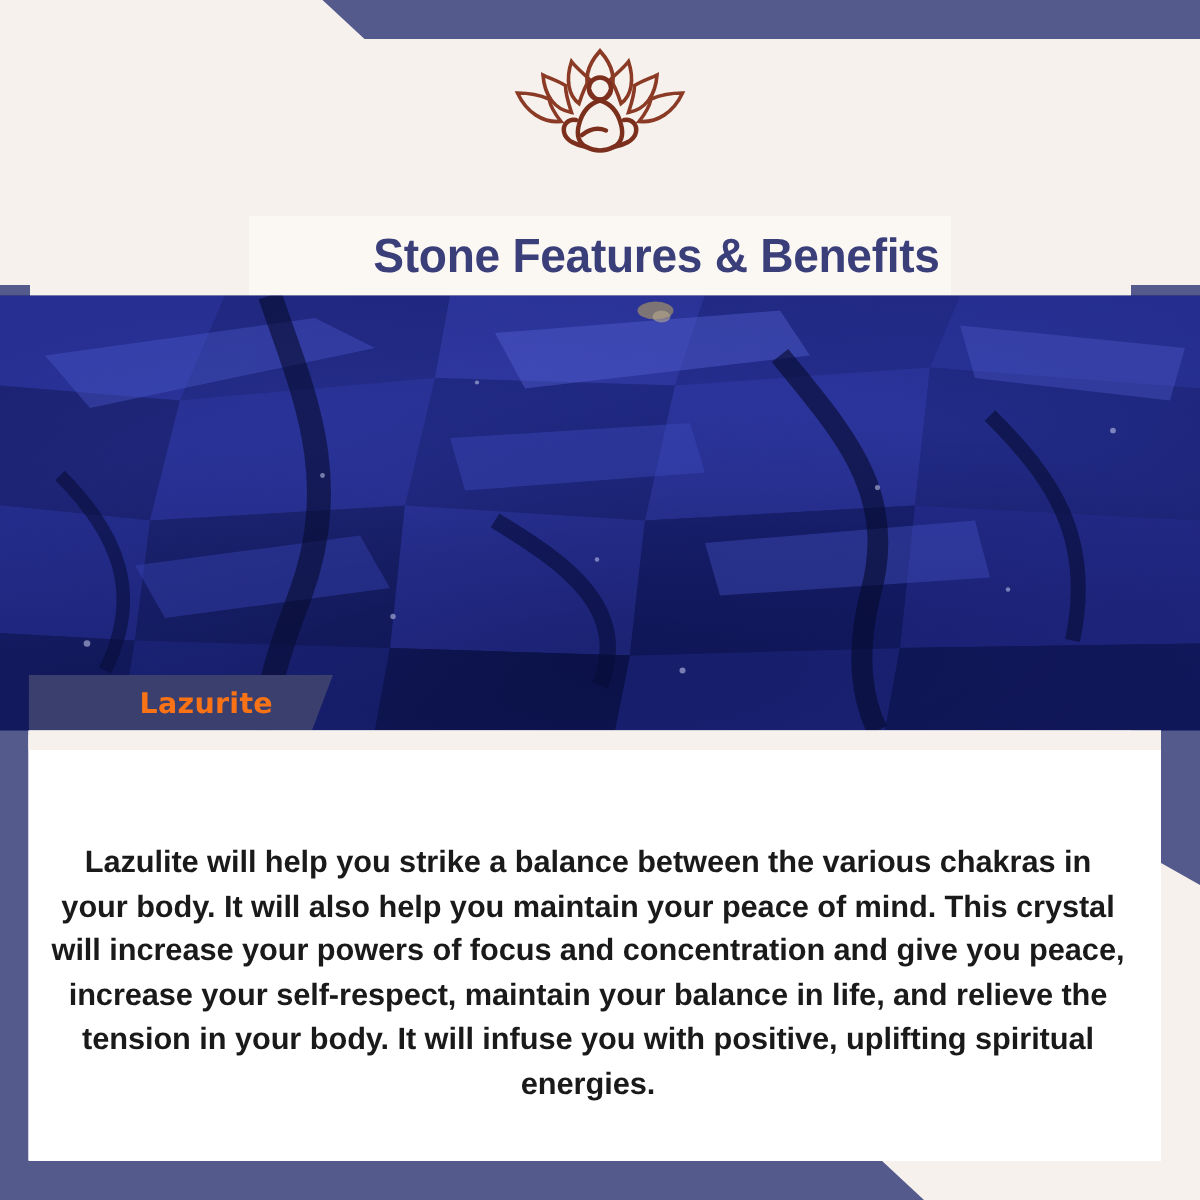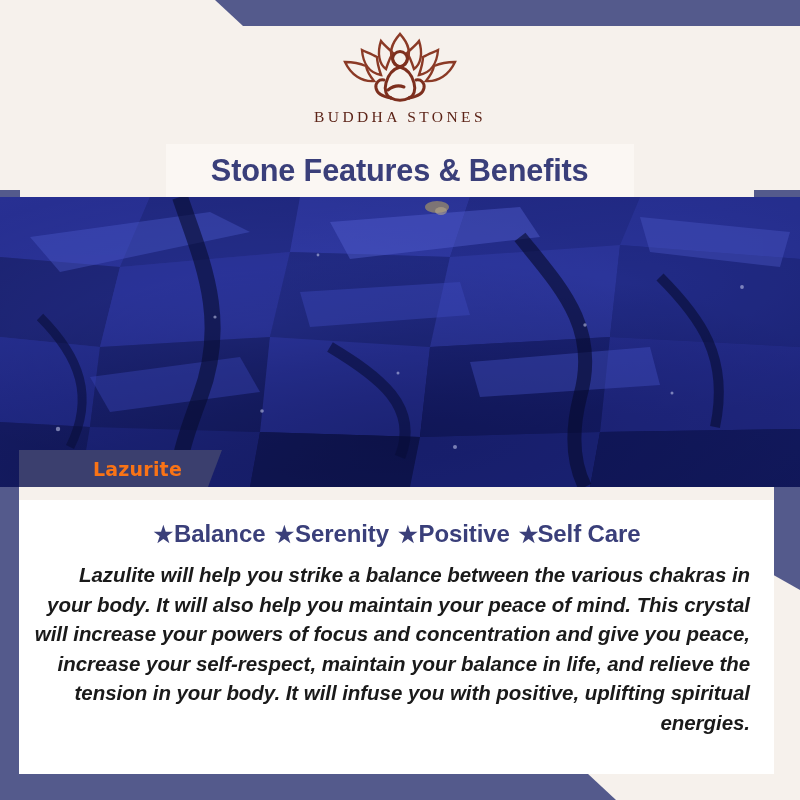--- a/index.html
+++ b/index.html
@@ -98,21 +98,21 @@
   
   .title-wrap {
     position: absolute;
     top: 144px;
     left: 166px;
     width: 468px;
     height: 53px;
     background: #fbf7f3;
     display: flex;
     align-items: center;
-    justify-content: center;
+    justify-content: flex-end;
   }
   .title-text {
     font-family: "Liberation Sans Narrow", "Liberation Sans", sans-serif;
     font-size: 32px;
     font-weight: bold;
     color: #3a3f7a;
     letter-spacing: -0.2px;
     white-space: nowrap;
     transform: scaleX(0.96);
   }
@@ -191,23 +191,22 @@
   .body-text {
     position: absolute;
     top: 73px;
     left: 15px;
     width: 716px;
     font-family: "Liberation Sans Narrow", "Liberation Sans", sans-serif;
     font-size: 20.5px;
     font-weight: bold;
     color: #1a1a1a;
     line-height: 29.5px;
-    text-align: right;
+    text-align: center;
     letter-spacing: -0.05px;
-    font-style: italic;
   }
 </style>
 </head>
 <body>
 
 <div id="poster">
 
   <div class="top-band"></div>
   <div class="photo-edge-left"></div>
   <div class="right-strip"></div>
@@ -228,21 +227,20 @@
       <g fill="none" stroke="#7d2f1e" stroke-width="3" stroke-linecap="round" stroke-linejoin="round">
         <circle cx="85" cy="31" r="7.4"></circle>
         <path d="M85 39 C78 41 73 47 71 55 C69 62 71 68 76 70"></path>
         <path d="M85 39 C92 41 97 47 99 55 C101 62 99 68 94 70"></path>
         <path d="M76 70 C70 69 62 66 61 60 C60 55 64 51 69 52"></path>
         <path d="M94 70 C100 69 108 66 109 60 C110 55 106 51 101 52"></path>
         <path d="M76 70 C81 73 89 73 94 70"></path>
         <path d="M73 62 C78 58 84 57 89 59"></path>
       </g>
     </svg>
-    <div class="brand-name">BUDDHA STONES</div>
   </div>
 
   <div class="title-wrap">
     <div class="title-text">Stone Features &amp; Benefits</div>
   </div>
 
   <div class="photo">
     <svg width="800" height="290" viewBox="0 0 800 290" preserveAspectRatio="none" aria-hidden="true">
       <defs>
         <linearGradient id="bg" x1="0" y1="0" x2="1" y2="1">
@@ -327,20 +325,17 @@
     </svg>
   </div>
 
   <div class="stone-label">
     <span class="stone-label-text">Lazurite</span>
   </div>
 
   <div class="card">
     <div class="card-topstrip"></div>
 
-    <div class="keywords">
-      <span class="kw-star">★</span><span class="kw-word">Balance</span><span class="kw-star">★</span><span class="kw-word">Serenity</span><span class="kw-star">★</span><span class="kw-word">Positive</span><span class="kw-star">★</span><span class="kw-word tight">Self Care</span>
-    </div>
 
     <div class="body-text">Lazulite will help you strike a balance between the various chakras in your body. It will also help you maintain your peace of mind. This crystal will increase your powers of focus and concentration and give you peace, increase your self-respect, maintain your balance in life, and relieve the tension in your body. It will infuse you with positive, uplifting spiritual energies.</div>
   </div>
 
 </div>
 
 </body></html>

